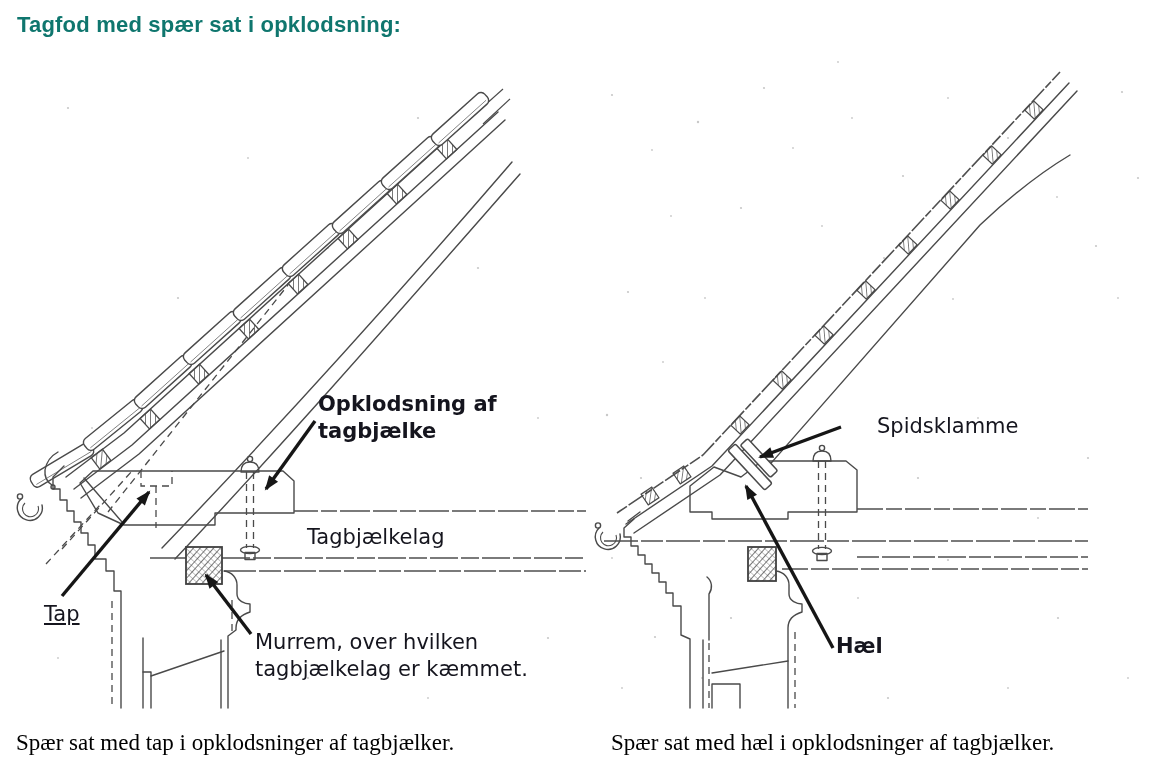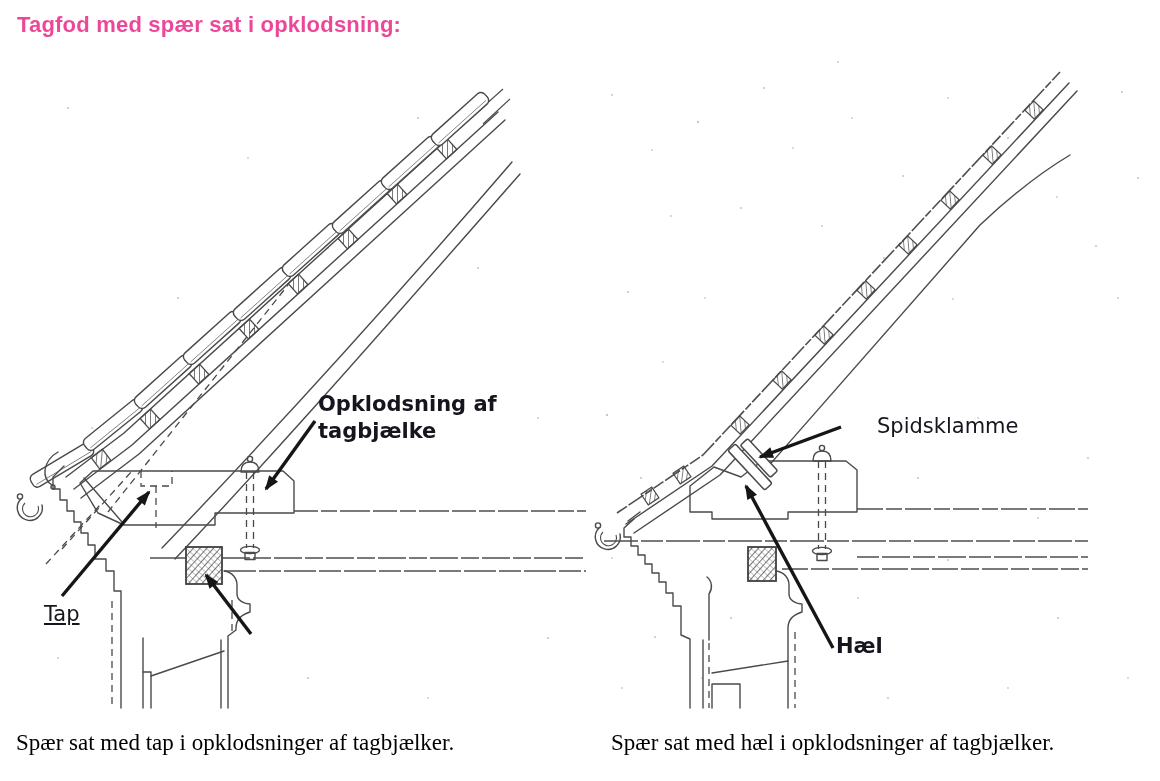--- a/index.html
+++ b/index.html
@@ -1,19 +1,19 @@
 <!DOCTYPE html>
 <html><head>
 <meta charset="utf-8">
 <style>
   html,body{margin:0;padding:0;background:#ffffff;}
   .stage{position:relative;width:1160px;height:781px;background:#fff;overflow:hidden;
          font-family:"DejaVu Sans",sans-serif;}
   .title{position:absolute;left:17px;top:12px;font:bold 22px/26px "Liberation Sans",sans-serif;
-         color:#ec4899;letter-spacing:.2px;white-space:nowrap;}
+         color:#0f766e;letter-spacing:.2px;white-space:nowrap;}
   .lbl{position:absolute;font:21px/27px "DejaVu Sans",sans-serif;color:#15151e;}
   .caption{position:absolute;font:23px/28px "Liberation Serif",serif;color:#000;white-space:nowrap;}
   svg{position:absolute;left:0;top:0;}
   .ln{stroke:#4a4a4a;stroke-width:1.4;fill:none;stroke-linecap:round;stroke-linejoin:round;}
   .lnth{stroke:#4a4a4a;stroke-width:1.1;fill:none;}
   .dash{stroke:#4a4a4a;stroke-width:1.3;fill:none;stroke-dasharray:7 5;}
   .rough{stroke:#4f4f4f;stroke-width:1.6;fill:none;}
   .arrow{stroke:#161616;stroke-width:3.4;fill:none;}
 </style>
 </head>
@@ -269,23 +269,25 @@
       <path class="arrow" d="M251,634 L206,575" marker-end="url(#ah)"></path>
       <path class="arrow" d="M841,427 L760,457" marker-end="url(#ah)"></path>
       <path class="arrow" d="M833,648 L746,486" marker-end="url(#ah)"></path>
     </g>
   </svg>
 
   <div class="title">Tagfod med spær sat i opklodsning:</div>
 
   <div class="lbl" style="left:318px;top:391px;width:185px;font-weight:bold;">Opklodsning af tagbjælke</div>
 
+  <div class="lbl" style="left:307px;top:524px;">Tagbjælkelag</div>
 
   <div class="lbl" style="left:44px;top:601px;text-decoration:underline;">Tap</div>
 
+  <div class="lbl" style="left:255px;top:629px;width:300px;">Murrem, over hvilken tagbjælkelag er kæmmet.</div>
 
   <div class="lbl" style="left:846px;top:413px;margin-left:31px;">Spidsklamme</div>
 
   <div class="lbl" style="left:836px;top:633px;font-weight:bold;">Hæl</div>
 
   <div class="caption" style="left:16px;top:729px;">Spær sat med tap i opklodsninger af tagbjælker.</div>
 
   <div class="caption" style="left:611px;top:729px;">Spær sat med hæl i opklodsninger af tagbjælker.</div>
 </div>
 

